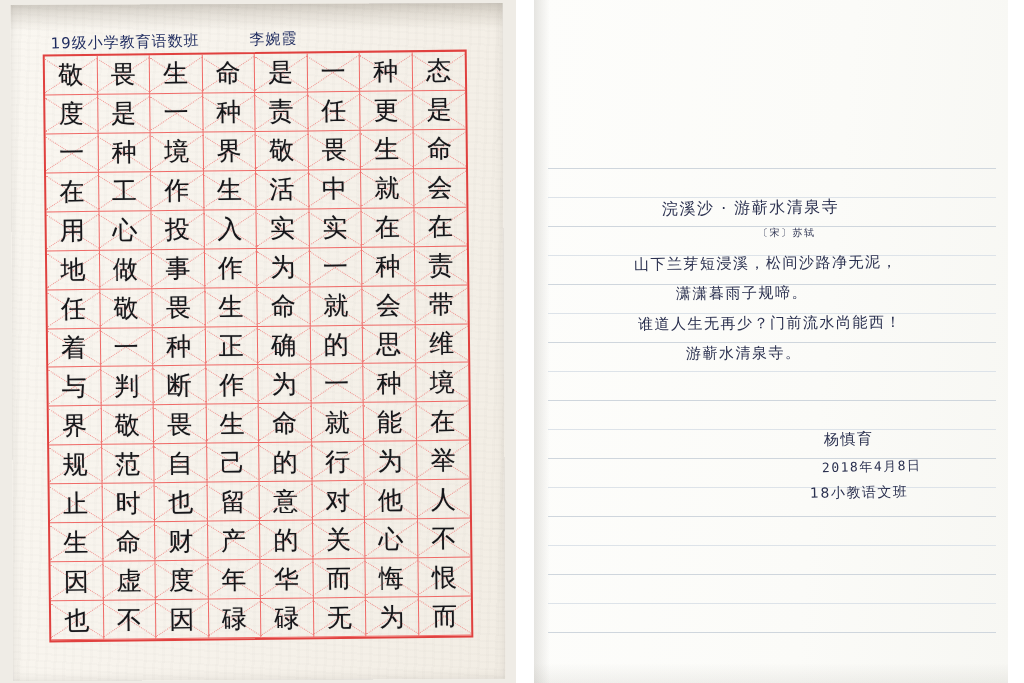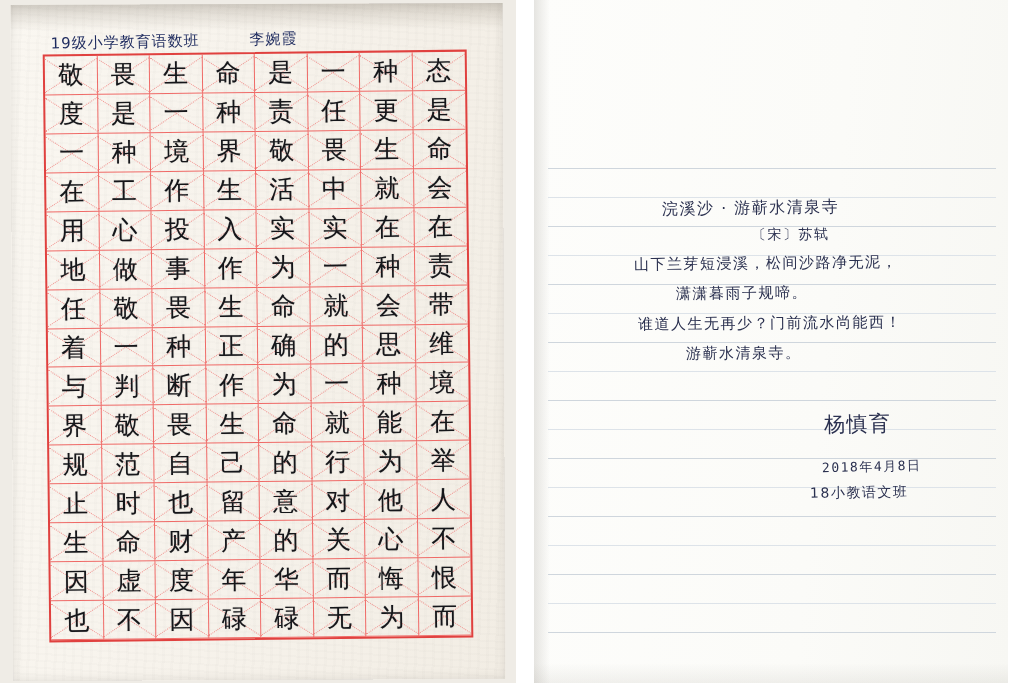--- a/index.html
+++ b/index.html
@@ -158,26 +158,26 @@
 
   .hw {
     position: absolute;
     color: #2b3150;
     font-family: "DejaVu Sans", sans-serif;
     white-space: nowrap;
     letter-spacing: 1.5px;
     font-size: 15px;
   }
   .hw.title   { left: 128px; top: 198px; font-size: 16px; transform: rotate(-0.8deg); }
-  .hw.author  { left: 218px; top: 226px; font-size: 14px; transform: rotate(-0.4deg); }
+  .hw.author  { left: 224px; top: 226px; font-size: 10px; transform: rotate(-0.4deg); }
   .hw.l1      { left: 100px; top: 254px; transform: rotate(-0.6deg); }
   .hw.l2      { left: 142px; top: 284px; transform: rotate(-0.5deg); }
   .hw.l3      { left: 104px; top: 314px; transform: rotate(-0.5deg); }
   .hw.l4      { left: 152px; top: 344px; transform: rotate(-0.4deg); }
-  .hw.sign    { left: 290px; top: 410px; font-size: 21px; transform: rotate(-1deg); }
+  .hw.sign    { left: 290px; top: 430px; font-size: 15px; transform: rotate(-1deg); }
   .hw.date    { left: 288px; top: 458px; font-size: 13px; transform: rotate(-1.5deg); font-family: "DejaVu Sans Mono", monospace; }
   .hw.klass   { left: 276px; top: 484px; font-size: 14px; transform: rotate(-1deg); }
 
   .edge-shadow-right {
     position: absolute;
     left: 0; top: 0; bottom: 0;
     width: 16px;
     background: linear-gradient(90deg, rgba(120,115,105,0.18), rgba(120,115,105,0));
   }
   .bottom-fade {

